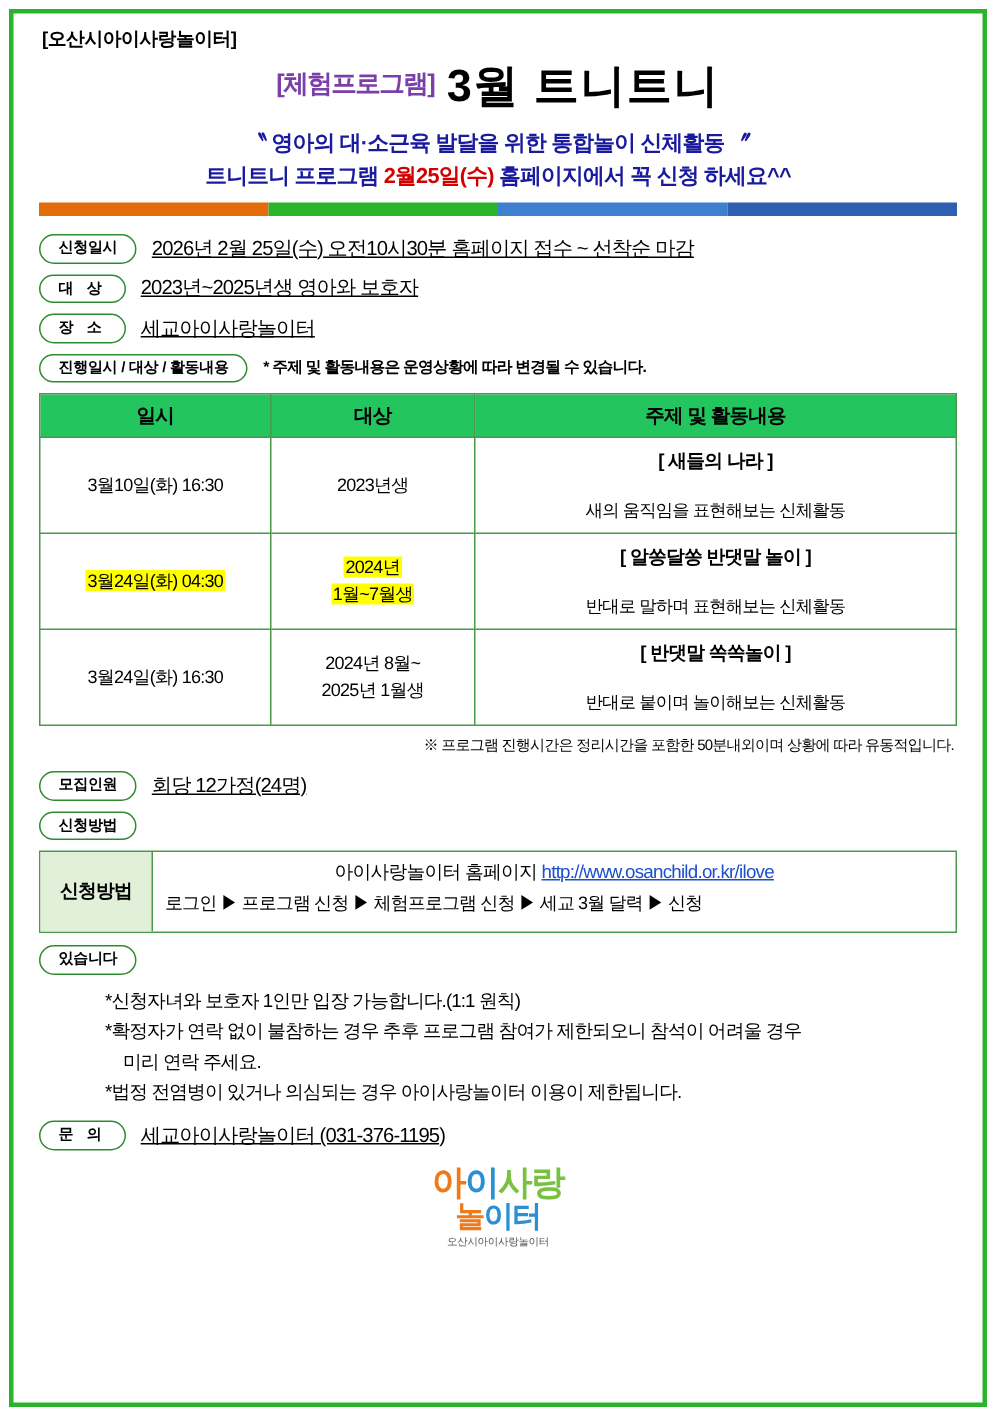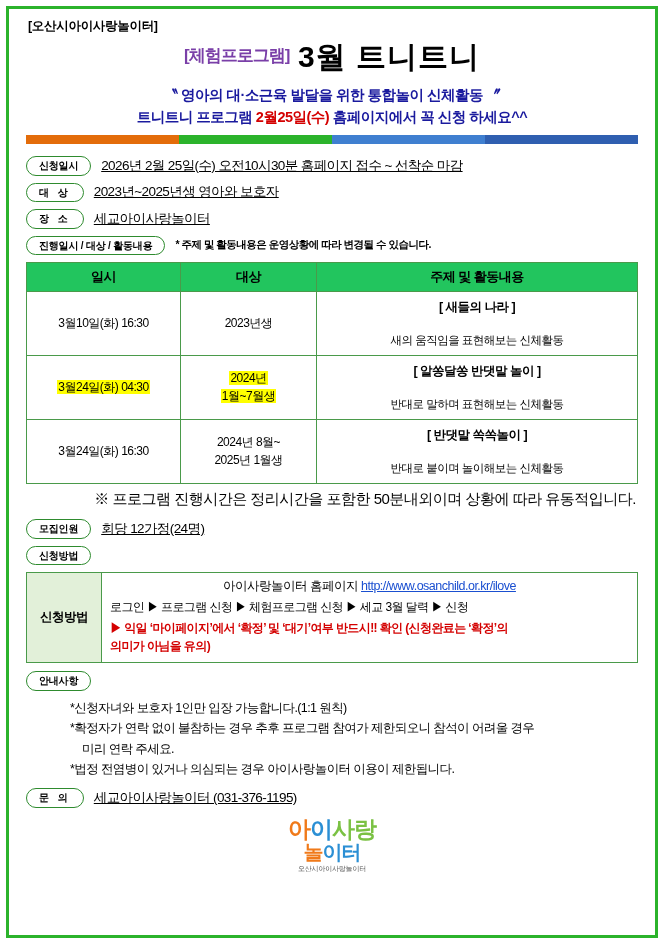--- a/index.html
+++ b/index.html
@@ -141,21 +141,21 @@
   .col-date { width: 25%; }
   .col-target { width: 22%; }
   .col-topic { width: 53%; }
   .topic-title { font-weight: bold; font-size: 12.5px; }
   .topic-desc { font-size: 11.5px; margin-top: 17px; }
   .hl { background: #ffff00; padding: 0 1px; }
   .cell-two-line div { line-height: 1.45; }
 
   .table-note {
     text-align: right;
-    font-size: 15px;
+    font-size: 10px;
     letter-spacing: -0.5px;
     margin: 4px 2px 10px 0;
   }
 
   
   .apply-box {
     border: 1px solid #4a9a4a;
     display: flex;
     margin: 4px 0 8px 0;
   }
@@ -341,29 +341,25 @@
     </div>
 
     <div class="apply-box">
       <div class="apply-label">신청방법</div>
       <div class="apply-body">
         <div class="apply-line1">
           <span>아이사랑놀이터 홈페이지</span>
           <span class="url">http://www.osanchild.or.kr/ilove</span>
         </div>
         <div class="apply-line2">로그인 ▶ 프로그램 신청 ▶ 체험프로그램 신청 ▶ 세교 3월 달력 ▶ 신청</div>
-        <div class="apply-line3">
-          <div>▶ 익일 ‘마이페이지’에서 ‘확정’ 및 ‘대기’여부 반드시!! 확인 (신청완료는 ‘확정’의</div>
-          <div>의미가 아님을 유의)</div>
-        </div>
       </div>
     </div>
 
     <div class="row">
-      <span class="pill tight">안내사항</span>
+      <span class="pill tight">있습니다</span>
     </div>
 
     <ul class="notice-list">
       <li>*신청자녀와 보호자 1인만 입장 가능합니다.(1:1 원칙)</li>
       <li>*확정자가 연락 없이 불참하는 경우 추후 프로그램 참여가 제한되오니 참석이 어려울 경우</li>
       <li class="notice-indent">미리 연락 주세요.</li>
       <li>*법정 전염병이 있거나 의심되는 경우 아이사랑놀이터 이용이 제한됩니다.</li>
     </ul>
 
     <div class="row">

